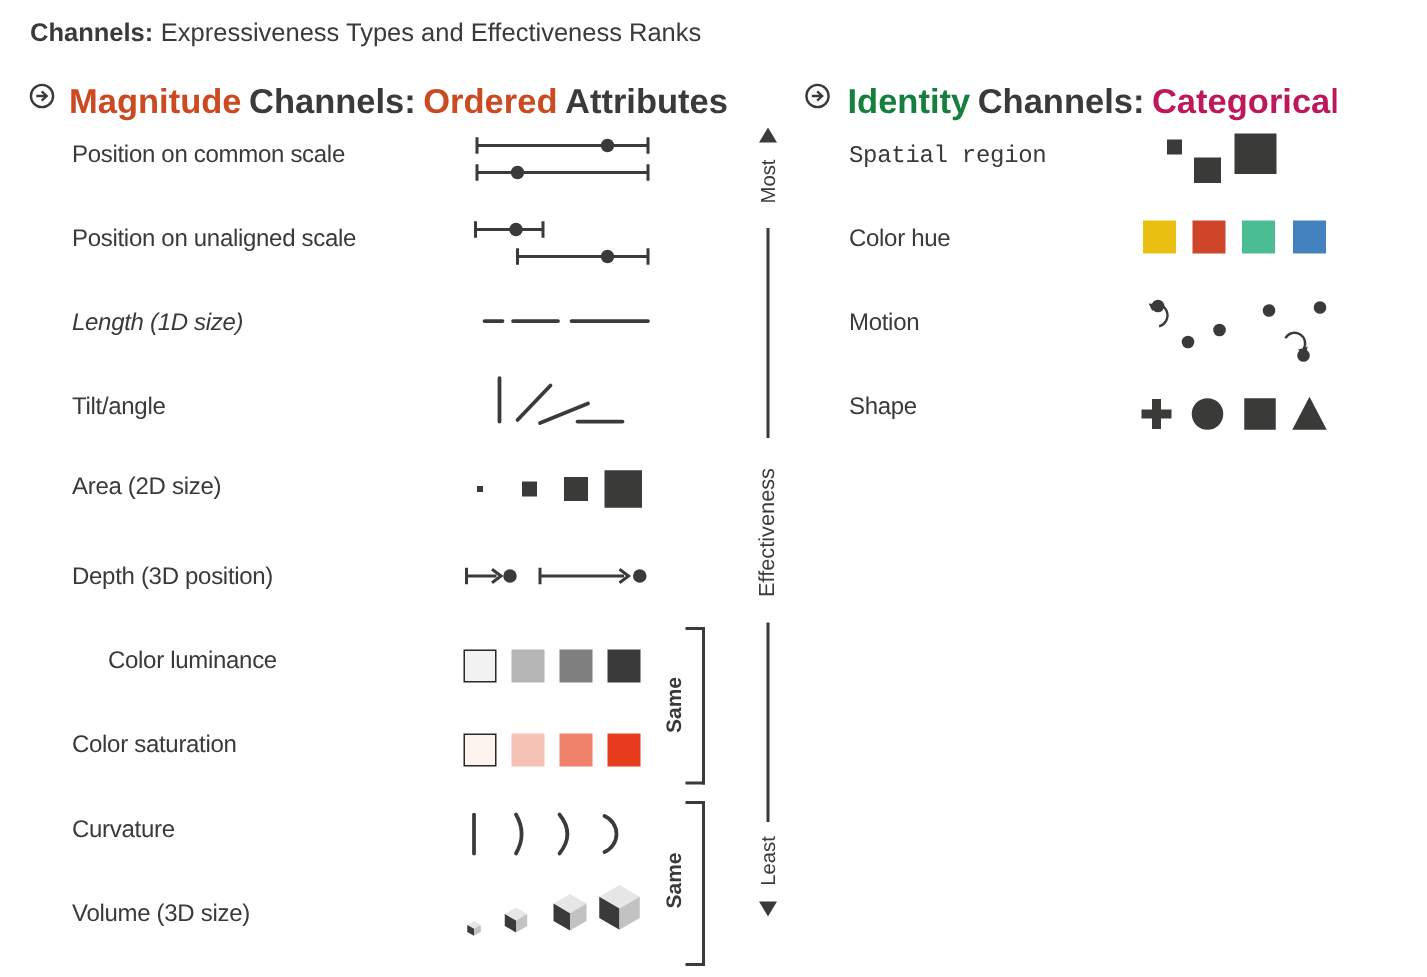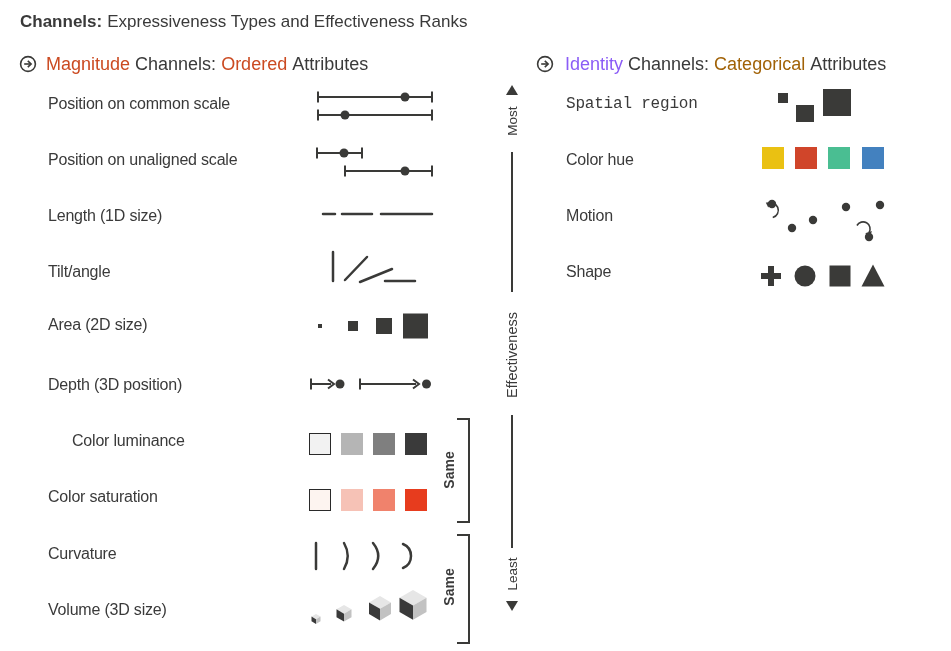--- a/index.html
+++ b/index.html
@@ -1,21 +1,21 @@
 <!DOCTYPE html>
 <html><head>
 <meta charset="utf-8">
 <style>
   html,body{margin:0;padding:0;background:#ffffff;}
   #canvas{position:relative;width:891px;height:651px;background:#fff;
           font-family:"Liberation Sans",sans-serif;color:#3a3a3a;overflow:hidden;}
   .abs{position:absolute;}
   .title{display:flex;gap:5px;font-size:17px;}
   .bold{font-weight:bold;}
-  .hdr{display:flex;gap:5px;font-size:18px;font-weight:normal;}
+  .hdr{display:flex;gap:5px;font-size:23px;font-weight:bold;}
   .rowlabel{font-size:16px;letter-spacing:-0.2px;}
   .rot{transform:translate(-50%,-50%) rotate(-90deg);white-space:nowrap;font-size:13.5px;}
   .axis-title{font-size:14.5px;}
   .vline{width:2px;background:#3a3a38;}
   .tri-up{width:0;height:0;border-left:6px solid transparent;border-right:6px solid transparent;border-bottom:10px solid #3a3a38;}
   .tri-down{width:0;height:0;border-left:6px solid transparent;border-right:6px solid transparent;border-top:10px solid #3a3a38;}
   .bracket{border-top:2px solid #3a3a38;border-right:2px solid #3a3a38;border-bottom:2px solid #3a3a38;}
   .same{transform:translate(-50%,-50%) rotate(-90deg);font-size:14px;font-weight:bold;white-space:nowrap;}
   .sw{width:22px;height:22px;}
   .sw.outlined{box-sizing:border-box;border:1.5px solid #2a2a2a;}
@@ -46,29 +46,29 @@
     <span style="color: rgb(203, 74, 33);">Ordered</span>
     <span>Attributes</span>
   </div>
 
   <svg class="abs" style="left:536px;top:55px;" width="18" height="18">
     <circle class="thin" cx="9" cy="9" r="7.4"></circle>
     <line class="thin" x1="5.2" y1="9" x2="11" y2="9"></line>
     <polyline class="thin" points="8.8,5.9 12.1,9 8.8,12.1"></polyline>
   </svg>
   <div class="abs hdr" style="left:565px;top:54px;">
-    <span style="color: #8b5cf6;">Identity</span>
+    <span style="color: #15803d;">Identity</span>
     <span>Channels:</span>
-    <span style="color: #a16207;">Categorical</span>
+    <span style="color: #be185d;">Categorical</span>
     <span>Attributes</span>
   </div>
 
   <div class="abs rowlabel" style="left:48px;top:95px;">Position on common scale</div>
   <div class="abs rowlabel" style="left:48px;top:151px;">Position on unaligned scale</div>
-  <div class="abs rowlabel" style="left:48px;top:207px;">Length (1D size)</div>
+  <div class="abs rowlabel" style="left:48px;top:207px;font-style:italic;">Length (1D size)</div>
   <div class="abs rowlabel" style="left:48px;top:263px;">Tilt/angle</div>
   <div class="abs rowlabel" style="left:48px;top:316px;">Area (2D size)</div>
   <div class="abs rowlabel" style="left:48px;top:376px;">Depth (3D position)</div>
   <div class="abs rowlabel" style="left:48px;top:432px;margin-left:24px;">Color luminance</div>
   <div class="abs rowlabel" style="left:48px;top:488px;">Color saturation</div>
   <div class="abs rowlabel" style="left:48px;top:545px;">Curvature</div>
   <div class="abs rowlabel" style="left:48px;top:601px;">Volume (3D size)</div>
 
   <svg class="abs" style="left:313px;top:87px;" width="122" height="38">
     <g class="ln">

